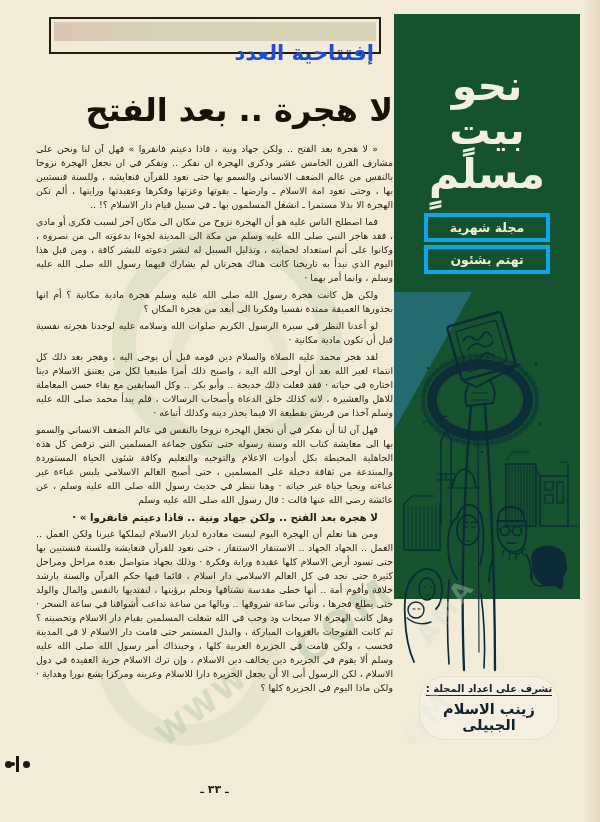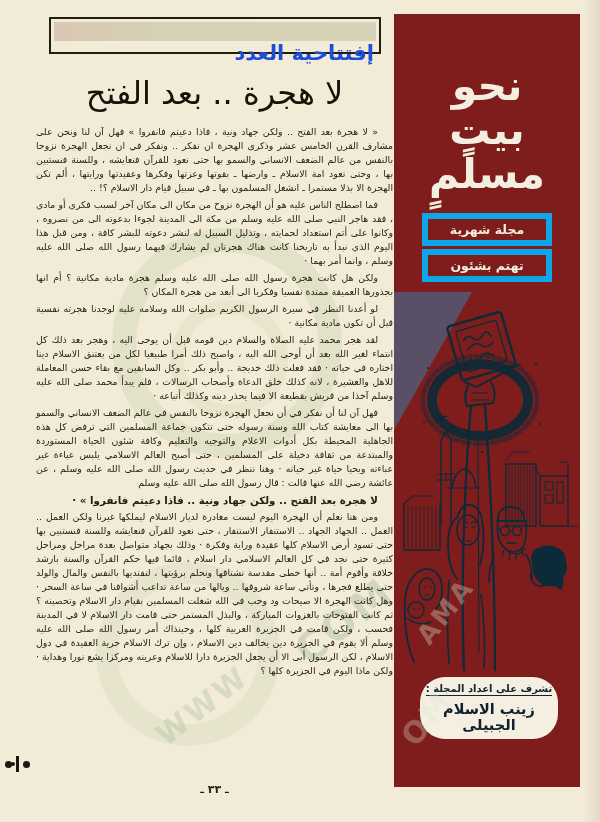--- a/index.html
+++ b/index.html
@@ -36,52 +36,52 @@
   .kicker-band{
     position:absolute;left:3px;right:3px;top:3px;height:19px;
     background:linear-gradient(to right,#d9c7b4 0%,#d6d0b4 30%,#d8d2b8 100%);
   }
   .kicker-label{
     position:absolute;right:5px;bottom:-13px;
     font-size:21px;font-weight:bold;direction:rtl;letter-spacing:1px;
     color:#1d4ed8;
   }
   .article-title{
-    margin-top:20px;text-align:center;direction:rtl;
-    font-size:32px;font-weight:normal;letter-spacing:-1px;color:#171208;
+    margin-top:37px;direction:rtl;
+    font-size:32px;font-weight:bold;letter-spacing:-1px;color:#171208;
   }
   .body-text{
     direction:rtl;margin-top:13px;text-align:justify;
     font-size:9.4px;line-height:14px;color:#241d10;
   }
   .body-text p{margin:0 0 3px 0;text-indent:15px;}
   .body-text p.bold-line{font-weight:bold;font-size:10.3px;margin:3px 0 3px;}
   .page-num{
     position:absolute;left:36px;top:783px;width:357px;z-index:3;
     text-align:center;font-size:11px;font-weight:bold;direction:rtl;color:#241d10;
   }
 
   
   .reg-mark{position:absolute;left:5px;top:756px;z-index:3;display:flex;align-items:center;gap:4px;}
   .mm-dot{width:7px;height:7px;border-radius:50%;background:#1c1710;}
   .mm-bar{width:3px;height:16px;background:#1c1710;position:relative;}
   .mm-bar::before{content:"";position:absolute;left:-5px;top:6px;width:4px;height:4px;border-radius:50%;background:#1c1710;}
 
   
   .cover{
-    position:absolute;left:394px;top:14px;width:186px;height:773px;
-    background:#7f1d1d;z-index:1;
+    position:absolute;left:394px;top:14px;width:186px;height:585px;
+    background:#14532d;z-index:1;
   }
   .masthead{
     margin-top:50px;text-align:center;direction:rtl;
     color:#f3efe0;font-weight:bold;font-size:41px;line-height:44px;letter-spacing:1px;
   }
   .tagline-stack{margin-top:17px;display:flex;flex-direction:column;align-items:center;gap:3px;}
   .tagline{
-    width:118px;height:21px;border:6px solid #0ea5e9;
+    width:118px;height:21px;border:4px solid #0ea5e9;
     color:#f2eedd;font-size:12.5px;font-weight:bold;direction:rtl;
     display:flex;align-items:center;justify-content:center;
   }
   .illustration{position:absolute;left:0;top:278px;width:186px;height:392px;}
   .supervisor-box{
     position:absolute;left:26px;top:663px;width:138px;height:62px;
     background:#f4efe1;direction:rtl;text-align:center;
     display:flex;flex-direction:column;align-items:center;justify-content:center;
     box-shadow:0 0 0 1px rgba(0,0,0,0.05);
     border-radius:25px;

